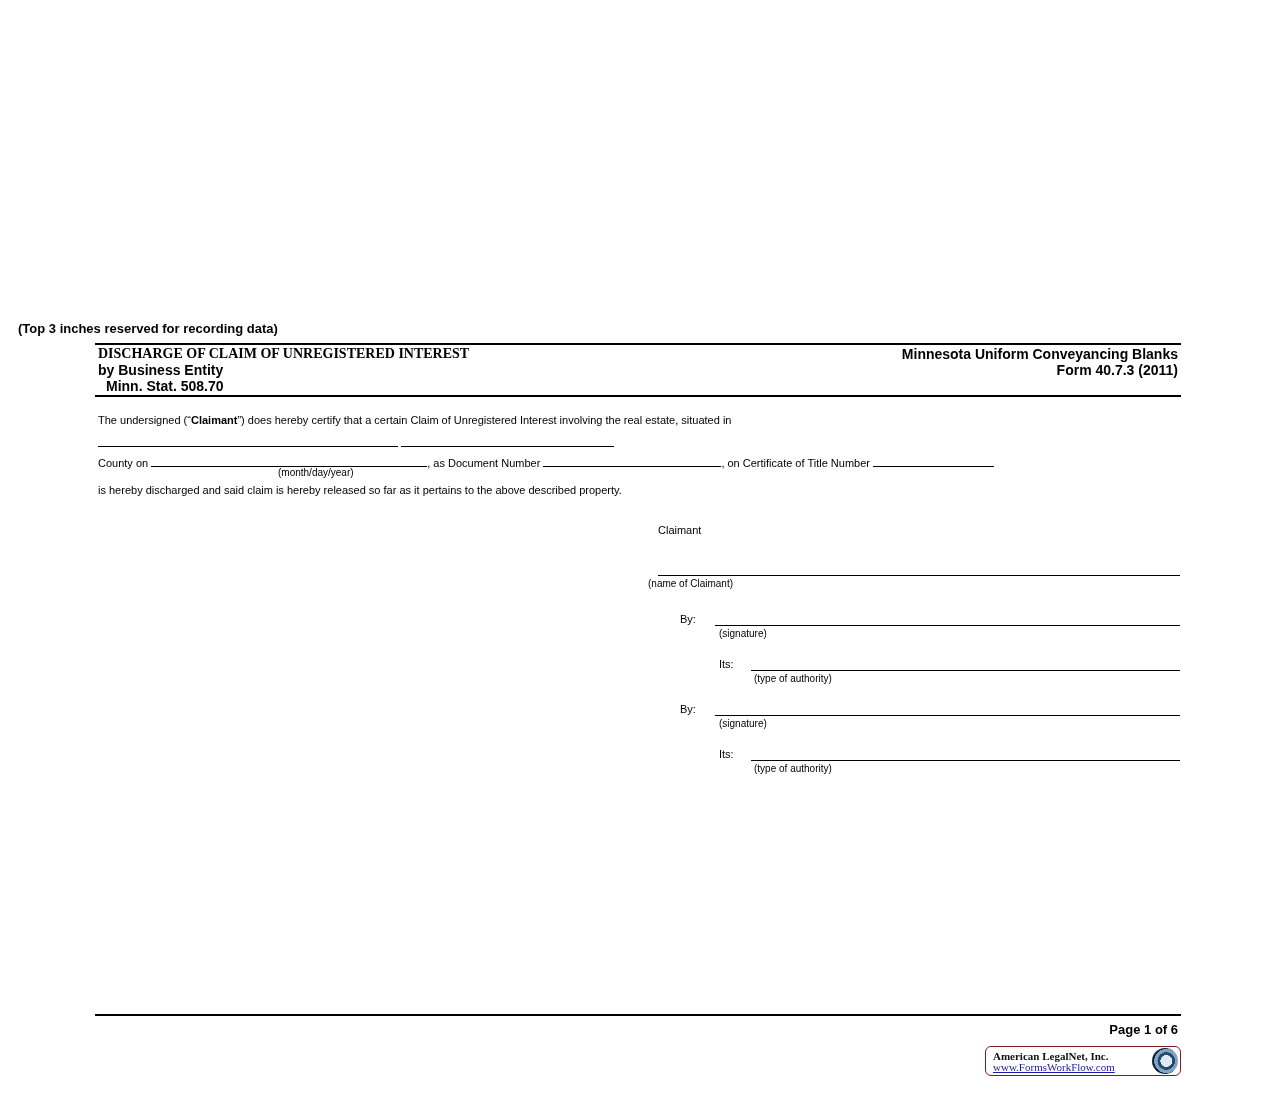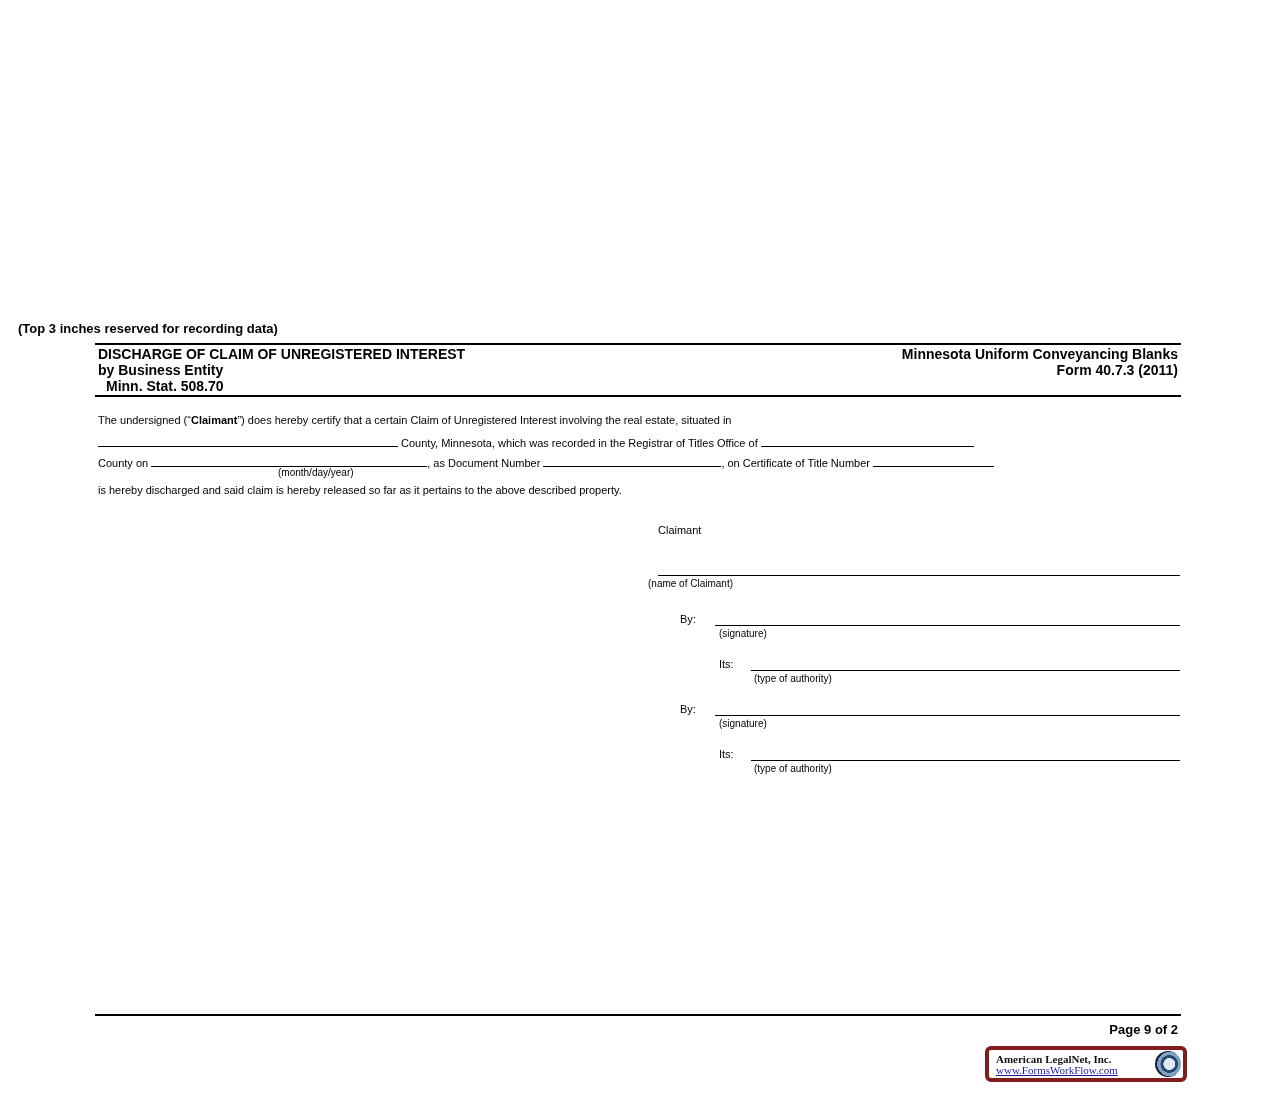--- a/index.html
+++ b/index.html
@@ -8,50 +8,49 @@
   .abs { position:absolute; }
   .rule { position:absolute; background:#000; }
   .bold { font-weight:bold; }
   .t15 { font-size:11px; line-height:17px; }
   .t14 { font-size:14px; line-height:16px; }
   .t13 { font-size:13px; line-height:15px; }
   .cap { font-size:10px; line-height:12px; }
   .blank { display:inline-block; border-bottom:1px solid #000; height:14px; vertical-align:baseline; }
   .sigline { position:absolute; height:0; border-top:1.5px solid #000; }
   .badge { position:absolute; left:985px; top:1046px; width:194px; height:28px;
-           border:4px solid #7f1d1d; border-radius:6px; background:#fff; }
+           border:1px solid #7f1d1d; border-radius:6px; background:#fff; }
   .badge .n1 { position:absolute; left:7px; top:3px; font-family:"Liberation Serif", serif;
                font-weight:bold; font-size:11px; color:#111; white-space:nowrap; }
   .badge .n2 { position:absolute; left:7px; top:14px; font-family:"Liberation Serif", serif;
                font-size:11px; color:#1a1aa8; text-decoration:underline; white-space:nowrap; }
   .badge .logo { position:absolute; right:2px; top:1px; width:26px; height:26px; border-radius:50%;
                  background:radial-gradient(circle at 55% 50%, #dfe9f3 0 30%, #2b4a6a 31% 45%, #7fa3c7 46% 62%, #123 63% 100%); }
 </style>
 </head>
 <body>
 
 <div class="abs t13 bold" style="left:0;width:1153px;top:321px;margin-left:18px;">(Top 3 inches reserved for recording data)</div>
 
 <div class="rule" style="left:95px;top:343px;width:1086px;height:2px;"></div>
 <div class="rule" style="left:95px;top:395px;width:1086px;height:2px;"></div>
 
-<div class="abs t14 bold" style="left:98px;top:346px;">DISCHARGE OF CLAIM OF UNREGISTERED INTEREST</div>
+<div class="abs t14 bold" style="left:98px;top:346px;font-family:Liberation Serif, serif;">DISCHARGE OF CLAIM OF UNREGISTERED INTEREST</div>
 <div class="abs t14 bold" style="left:98px;top:362px;">by Business Entity</div>
 <div class="abs t14 bold" style="left:98px;top:378px;padding-left:8px;">Minn. Stat. 508.70</div>
 
 <div class="abs t14 bold" style="right:97px;top:346px;text-align:right;margin-left:47px;">Minnesota Uniform Conveyancing Blanks</div>
 <div class="abs t14 bold" style="right:97px;top:362px;text-align:right;">Form 40.7.3 (2011)</div>
 
 <div class="abs t15" style="left:98px;top:412px;white-space:nowrap;">
   <span>The undersigned (“</span><span class="bold">Claimant</span><span>”) does hereby certify that a certain Claim of Unregistered Interest involving the real estate, situated in</span>
 </div>
 
 <div class="abs t15" style="left:98px;top:432px;white-space:nowrap;">
   <span class="blank" style="width:300px;"></span>
-  <span>County, Minnesota, which was recorded in the Registrar of Titles Office of</span>
   <span class="blank" style="width:213px;"></span>
 </div>
 
 <div class="abs t15" style="left:98px;top:452px;white-space:nowrap;">
   <span>County on</span>
   <span class="blank" style="width:276px;"></span><span>, as Document Number</span>
   <span class="blank" style="width:178px;"></span><span>, on Certificate of Title Number</span>
   <span class="blank" style="width:121px;"></span>
 </div>
 
@@ -74,19 +73,19 @@
 
 <div class="abs t15" style="left:680px;top:701px;">By:</div>
 <div class="sigline" style="left:715px;top:715px;width:465px;"></div>
 <div class="abs cap" style="left:719px;top:718px;">(signature)</div>
 
 <div class="abs t15" style="left:719px;top:746px;">Its:</div>
 <div class="sigline" style="left:751px;top:760px;width:429px;"></div>
 <div class="abs cap" style="left:754px;top:763px;">(type of authority)</div>
 
 <div class="rule" style="left:95px;top:1014px;width:1086px;height:2px;"></div>
-<div class="abs t13 bold" style="right:97px;top:1022px;text-align:right;">Page 9 of 2</div>
+<div class="abs t13 bold" style="right:97px;top:1022px;text-align:right;">Page 1 of 6</div>
 
 <div class="badge">
   <span class="n1">American LegalNet, Inc.</span>
   <span class="n2">www.FormsWorkFlow.com</span>
   <span class="logo"></span>
 </div>
 
 </body></html>

